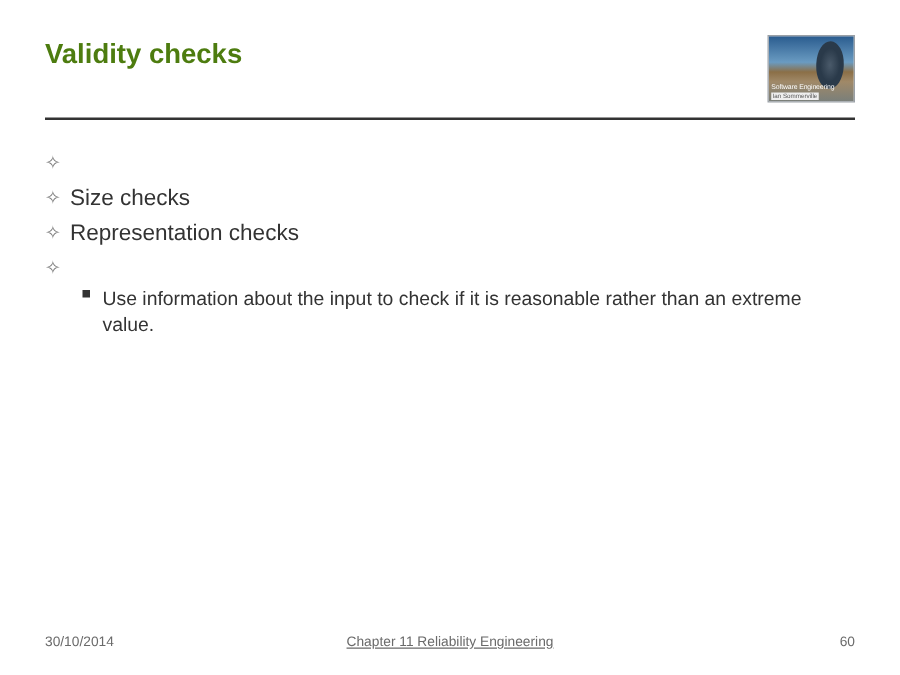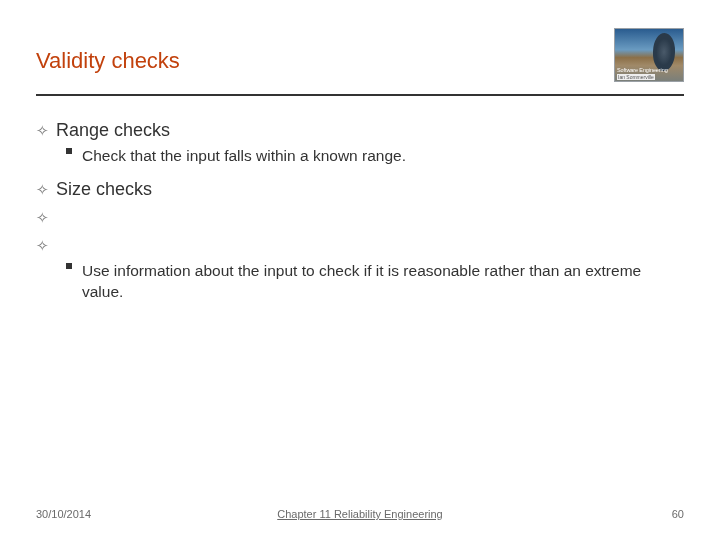--- a/index.html
+++ b/index.html
@@ -19,23 +19,23 @@
       position: relative;
     }
     .header-row {
       display: flex;
       align-items: flex-start;
       justify-content: space-between;
       padding-bottom: 12px;
     }
     .title {
       font-size: 22px;
-      font-weight: normal;
-      color: #c2410c;
-      margin-top: 20px;
+      font-weight: bold;
+      color: #4d7c0f;
+      margin-top: 2px;
     }
     .divider {
       border: none;
       border-top: 2px solid #333333;
       margin: 0 0 24px 0;
     }
     .logo {
       width: 70px;
       height: 54px;
       background: linear-gradient(180deg, #2a5c8f 0%, #6a9bc1 40%, #8b6f47 55%, #a08968 70%, #7a7f7a 100%);
@@ -145,34 +145,30 @@
       <span class="logo-sub">Ian Sommerville</span>
     </div>
   </div>
 
   <hr class="divider">
 
   <div class="content">
 
     <div class="l1">
       <span class="bullet1">✧</span>
-      <span>Range checks</span>
-    </div>
-    <div class="l2">
-      <span class="bullet2"></span>
-      <span>Check that the input falls within a known range.</span>
     </div>
 
     <div class="l1">
       <span class="bullet1">✧</span>
       <span>Size checks</span>
     </div>
 
     <div class="l1">
       <span class="bullet1">✧</span>
+      <span>Representation checks</span>
     </div>
 
     <div class="l1">
       <span class="bullet1">✧</span>
     </div>
     <div class="l2">
       <span class="bullet2"></span>
       <span>Use information about the input to check if it is reasonable rather than an extreme value.</span>
     </div>
 

